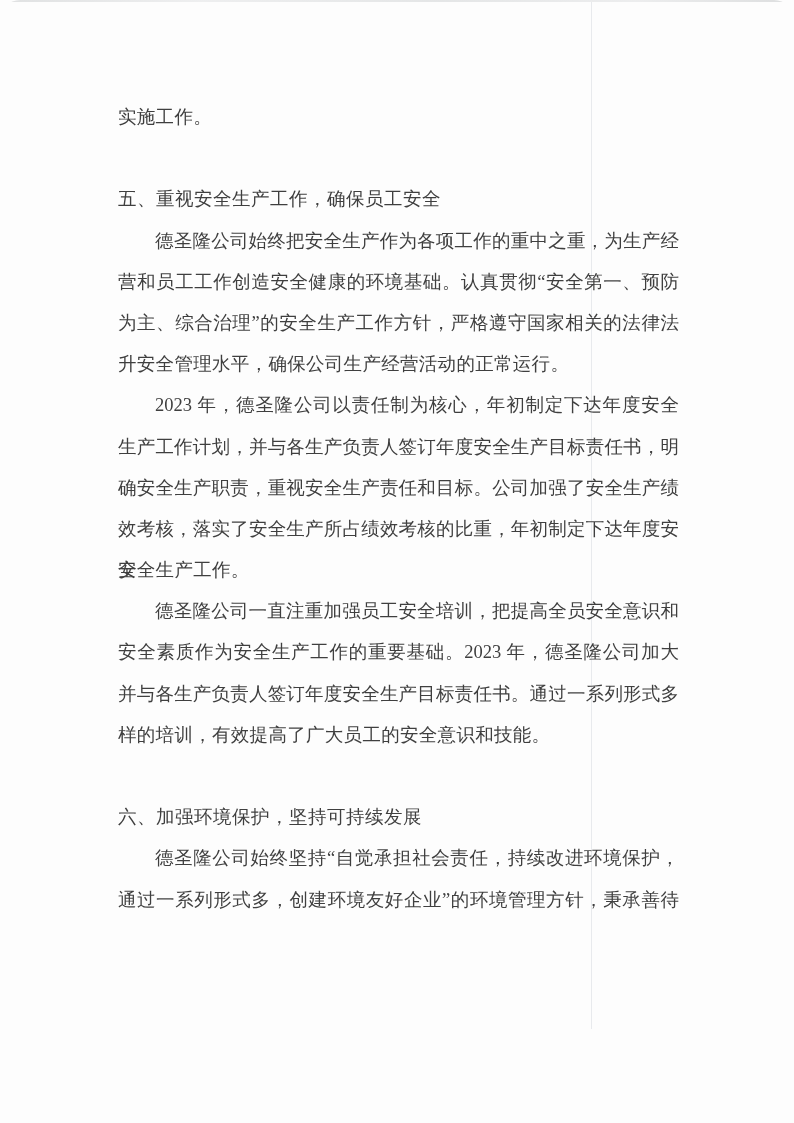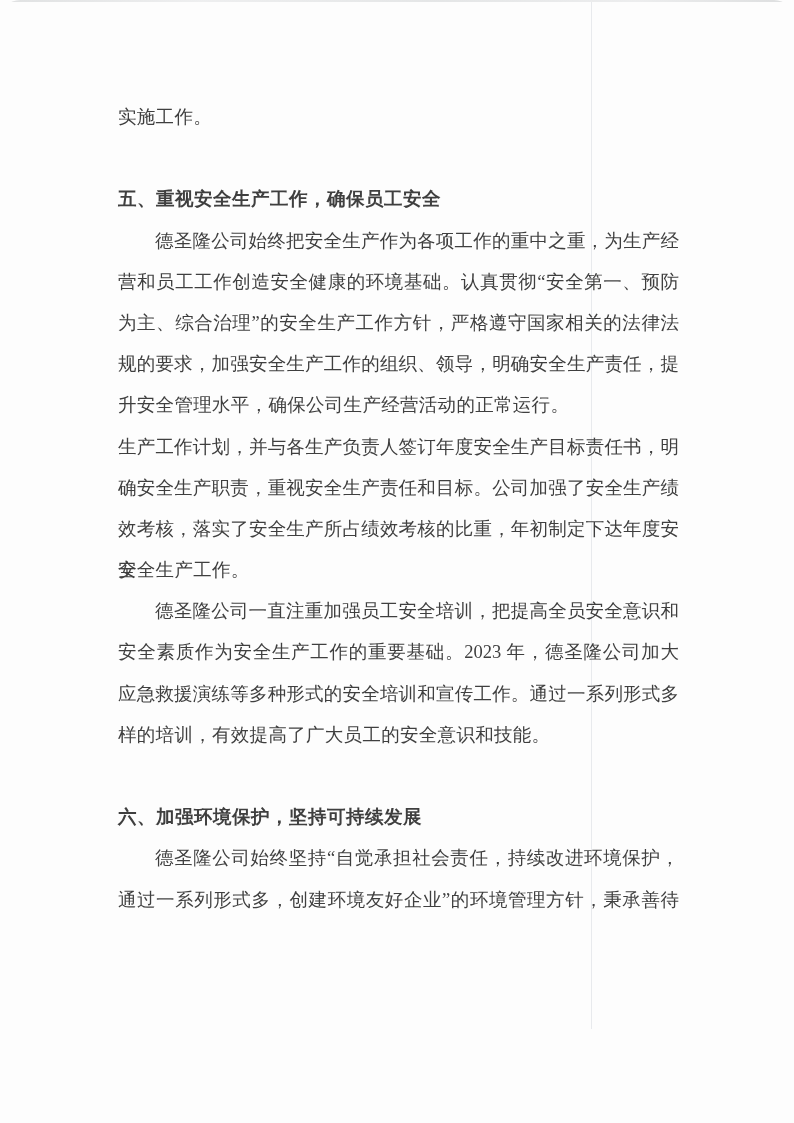--- a/index.html
+++ b/index.html
@@ -51,49 +51,48 @@
     letter-spacing: 0;
     text-align: justify;
     text-align-last: justify;
     font-family: Liberation Serif, serif;
   }
   .line.indent {
     text-indent: 37px;
   }
   .line.heading {
     letter-spacing: 0.5px;
-    font-weight: bold;
   }
   .line.blank {
     
   }
 </style>
 </head>
 <body>
 
 <div class="page">
   <div class="edge-top"></div>
   <div class="crease-v"></div>
   <div class="edge-bottom"></div>
   <div class="below-edge"></div>
   <div class="content">
       <div class="line body">实施工作。</div>
       <div class="line blank"></div>
       <div class="line heading">五、重视安全生产工作，确保员工安全</div>
       <div class="line body indent fill">德圣隆公司始终把安全生产作为各项工作的重中之重，为生产经</div>
       <div class="line body fill">营和员工工作创造安全健康的环境基础。认真贯彻“安全第一、预防</div>
       <div class="line body fill">为主、综合治理”的安全生产工作方针，严格遵守国家相关的法律法</div>
-      <div class="line body fill">规的要求，加强安全生产工作的组织、领导，明确安全生产责任，提</div>
       <div class="line body">升安全管理水平，确保公司生产经营活动的正常运行。</div>
+      <div class="line body indent fill">2023 年，德圣隆公司以责任制为核心，年初制定下达年度安全</div>
       <div class="line body fill">生产工作计划，并与各生产负责人签订年度安全生产目标责任书，明</div>
       <div class="line body fill">确安全生产职责，重视安全生产责任和目标。公司加强了安全生产绩</div>
       <div class="line body fill">效考核，落实了安全生产所占绩效考核的比重，年初制定下达年度安全</div>
       <div class="line body">安全生产工作。</div>
       <div class="line body indent fill">德圣隆公司一直注重加强员工安全培训，把提高全员安全意识和</div>
       <div class="line body fill">安全素质作为安全生产工作的重要基础。2023 年，德圣隆公司加大</div>
-      <div class="line body fill">应急救援演练等多种形式的安全培训和宣传工作。通过一系列形式多</div>
+      <div class="line body fill">并与各生产负责人签订年度安全生产目标责任书。通过一系列形式多</div>
       <div class="line body">样的培训，有效提高了广大员工的安全意识和技能。</div>
       <div class="line blank"></div>
       <div class="line heading">六、加强环境保护，坚持可持续发展</div>
       <div class="line body indent fill">德圣隆公司始终坚持“自觉承担社会责任，持续改进环境保护，</div>
       <div class="line body fill">通过一系列形式多，创建环境友好企业”的环境管理方针，秉承善待</div>
     </div>
 </div>
 
 </body></html>

